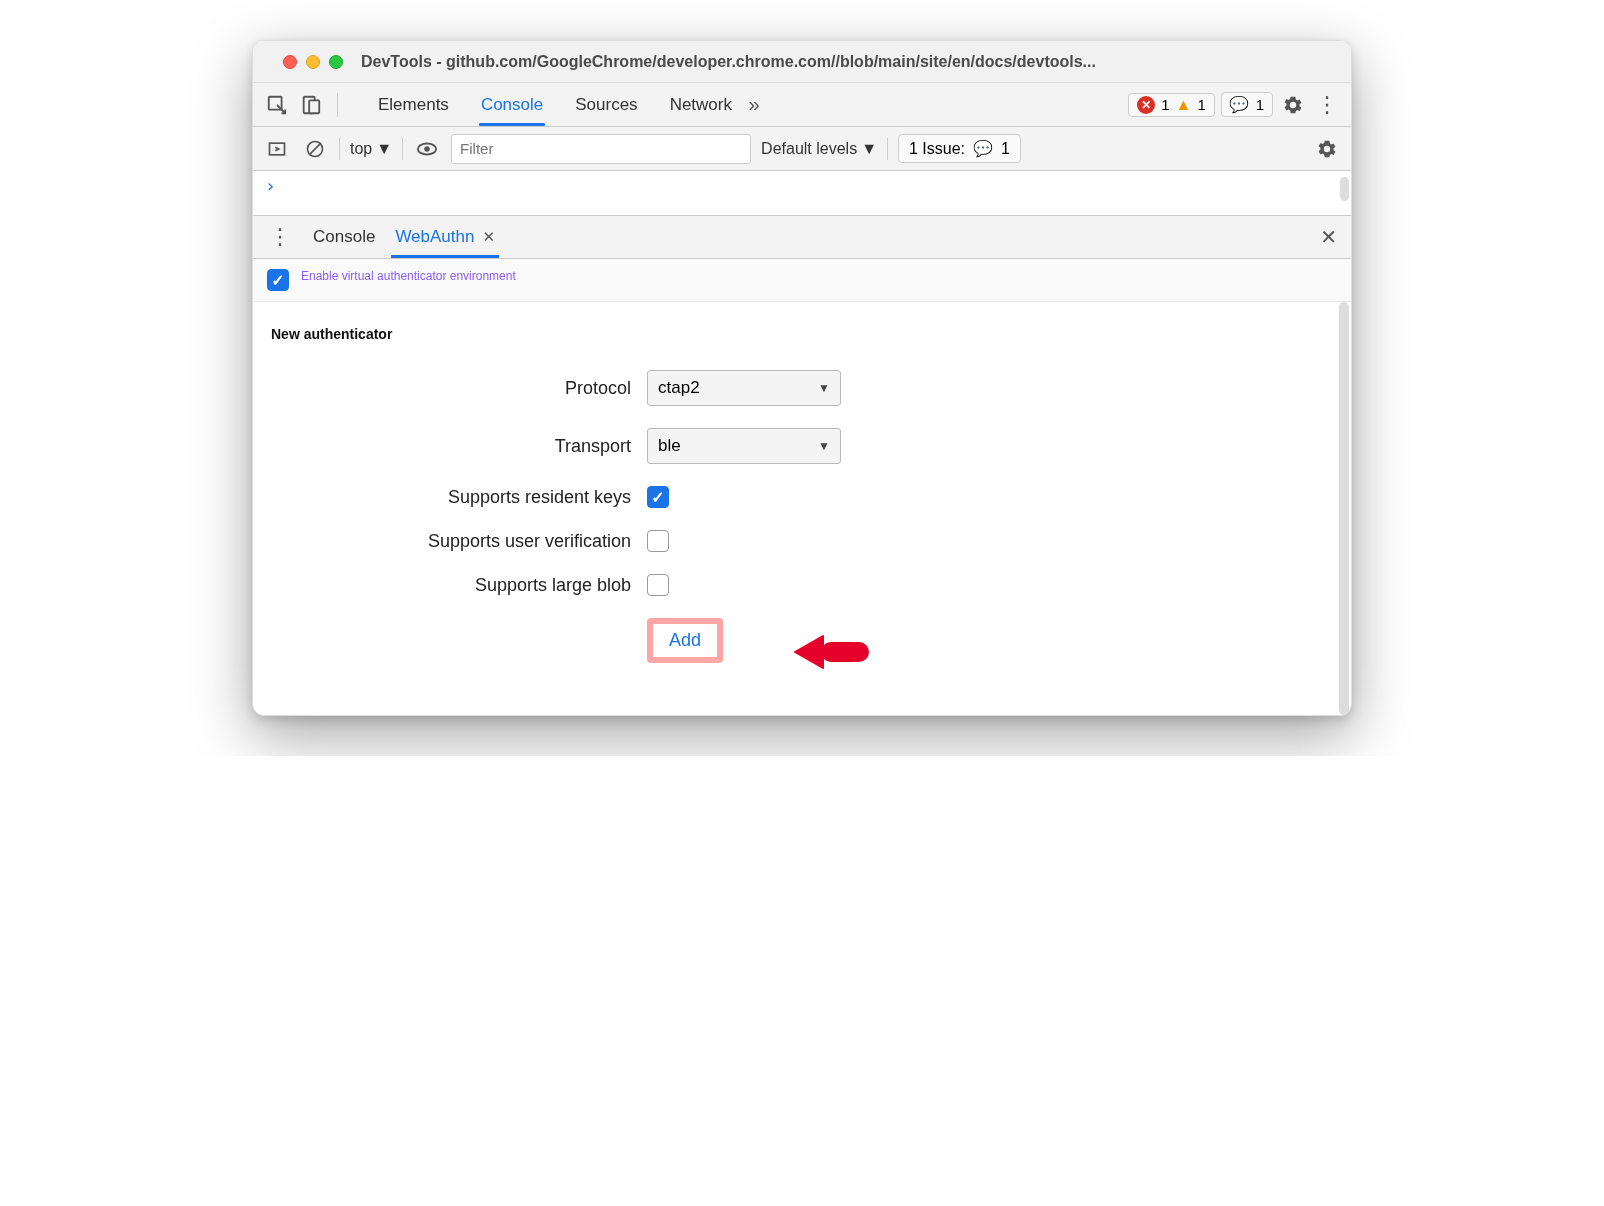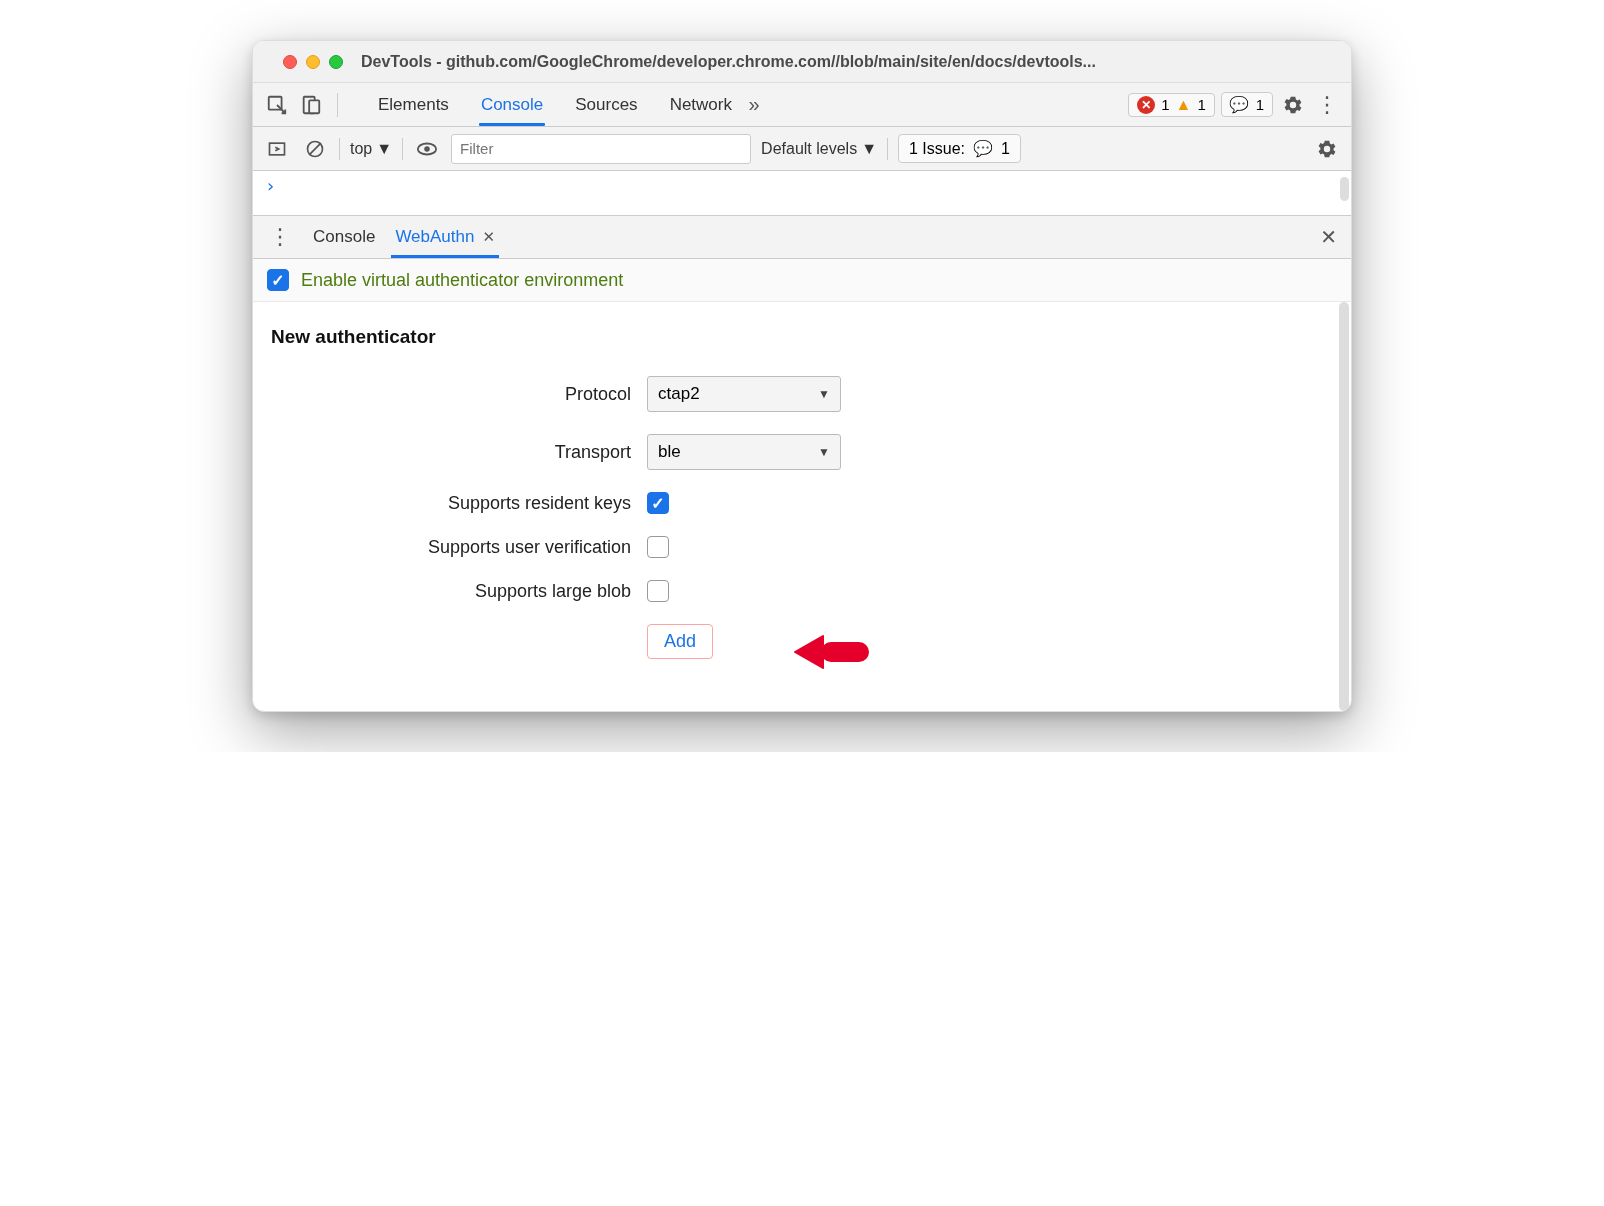--- a/index.html
+++ b/index.html
@@ -92,47 +92,47 @@
   gap: 12px;
 }
 .kebab { font-size:22px; color:#555; padding:0 6px; cursor:pointer; }
 .dtab { font-size:17px; color:#333; padding:10px 4px; cursor:pointer; position:relative; display:flex; align-items:center; gap:8px; }
 .dtab.active { color:#1a73e8; }
 .dtab.active::after { content:""; position:absolute; left:0; right:0; bottom:-1px; height:3px; background:#1a73e8; }
 .close-x { color:#555; font-size:15px; cursor:pointer; }
 .drawer-close { margin-left:auto; font-size:20px; color:#555; cursor:pointer; padding:4px; }
 
 .enable-row {
-  display:flex; align-items:center; gap:12px;
+  display:flex; gap:12px;
   padding: 10px 14px;
   border-bottom: 1px solid #e9e9e9;
-  font-size:18px; color:#4d7c0f;
+  font-size:12px; color:#8b5cf6;
   background: #fafafa;
 }
 .checkbox {
   width:22px; height:22px; border-radius:4px; border:1px solid #999;
   display:flex; align-items:center; justify-content:center; cursor:pointer;
   background:#fff;
 }
 .checkbox.checked { background:#1a73e8; border-color:#1a73e8; color:#fff; }
 .checkbox.checked::after { content:"✓"; font-size:16px; font-weight:bold; }
 
 .drawer-body { padding: 24px 18px 30px; position: relative; }
-.section-title { font-size:19px; font-weight:700; color:#111; margin-bottom: 28px; }
+.section-title { font-size:14px; font-weight:700; color:#111; margin-bottom: 28px; }
 
 .form-row { display:flex; align-items:center; gap:16px; margin-bottom: 22px; }
 .form-label { width: 360px; text-align:right; font-size:18px; color:#222; }
 .select {
   width: 194px; height: 36px; border:1px solid #bbb; border-radius:3px;
   background:#f4f4f4; display:flex; align-items:center; justify-content:space-between;
   padding: 0 10px; font-size:17px; cursor:pointer;
 }
 .select .caret { font-size:12px; color:#444; }
 .add-btn {
-  border:1px solid #fca5a5; border-radius:4px; padding:6px 16px;
+  border:6px solid #fca5a5; border-radius:4px; padding:6px 16px;
   font-size:18px; color:#1a73e8; background:#fff; cursor:pointer;
 }
 
 
 .arrow {
   position:absolute; left:540px; top:320px; width:80px; height:60px;
   pointer-events:none;
 }
 
 

